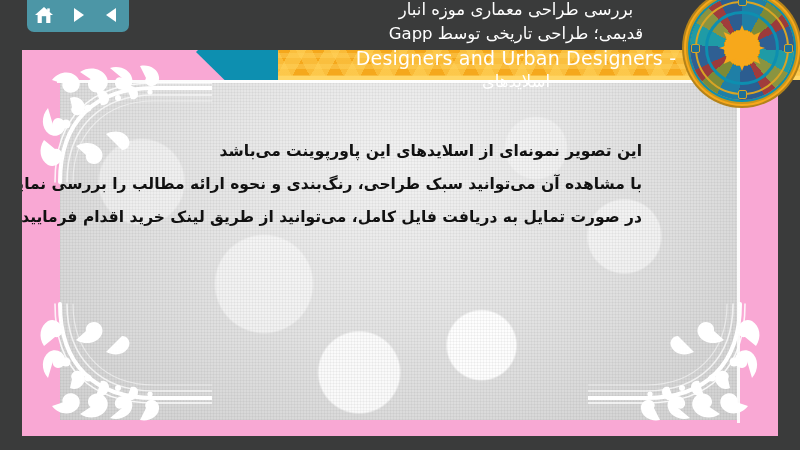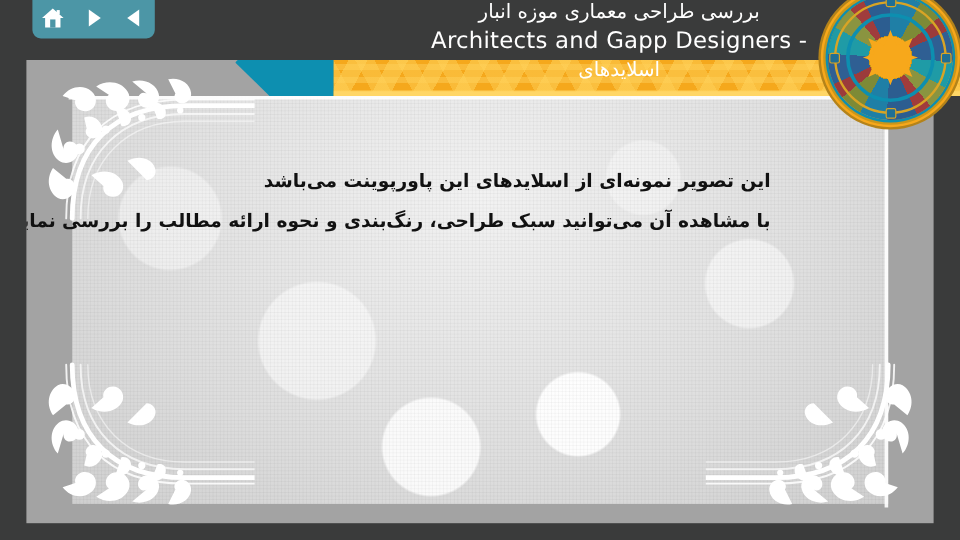--- a/index.html
+++ b/index.html
@@ -17,21 +17,21 @@
     width:800px; height:450px;
     background:#3a3b3b;
     overflow:hidden;
   }
 
   
   #slide-frame {
     position:absolute;
     left:22px; top:50px;
     width:756px; height:386px;
-    background:#a3a3a3;
+    background:#f9a8d4;
     overflow:hidden;
   }
 
   
   #slide-canvas {
     position:absolute;
     left:38px; top:30px;
     width:680px; height:340px;
     background:
       radial-gradient(circle at 62% 78%, rgba(255,255,255,.95) 0 34px, rgba(255,255,255,0) 36px),
@@ -309,33 +309,35 @@
         <circle cx="128" cy="42" r="2.6"></circle>
         <circle cx="30" cy="108" r="3.4"></circle>
         <path d="M54 96 c10-6 22-3 26 6 2 6-2 12-8 12 -5 0-9-4-8-9"></path>
         <path d="M84 84 c10-5 20-2 23 6 2 5-2 10-7 10"></path>
       </g>
     </svg>
 
     <div id="body-text">
       <div class="body-line">این تصویر نمونه‌ای از اسلایدهای این پاورپوینت می‌باشد</div>
       <div class="body-line">با مشاهده آن می‌توانید سبک طراحی، رنگ‌بندی و نحوه ارائه مطالب را بررسی نمایید</div>
+      <div class="body-line">در صورت تمایل به دریافت فایل کامل، می‌توانید از طریق لینک خرید اقدام فرمایید</div>
     </div>
 
   </div>
 
   <div id="top-bar"></div>
 
   <div id="banner-chevron"></div>
 
   <div id="title-banner"></div>
 
   <div id="title-block">
     <div class="title-line fa">بررسی طراحی معماری موزه انبار</div>
-    <div class="title-line en">Architects and Gapp Designers -</div>
+    <div class="title-line fa">قدیمی؛ طراحی تاریخی توسط Gapp</div>
+    <div class="title-line en">Designers and Urban Designers -</div>
     <div class="title-line fa">اسلایدهای</div>
   </div>
 
   <div id="nav-cluster">
     <button class="nav-btn" title="Previous">
       <span>
         <svg width="18" height="18" viewBox="0 0 18 18">
             <polygon points="13,2 13,16 3,9" fill="#ffffff"></polygon>
           </svg>
       </span>

